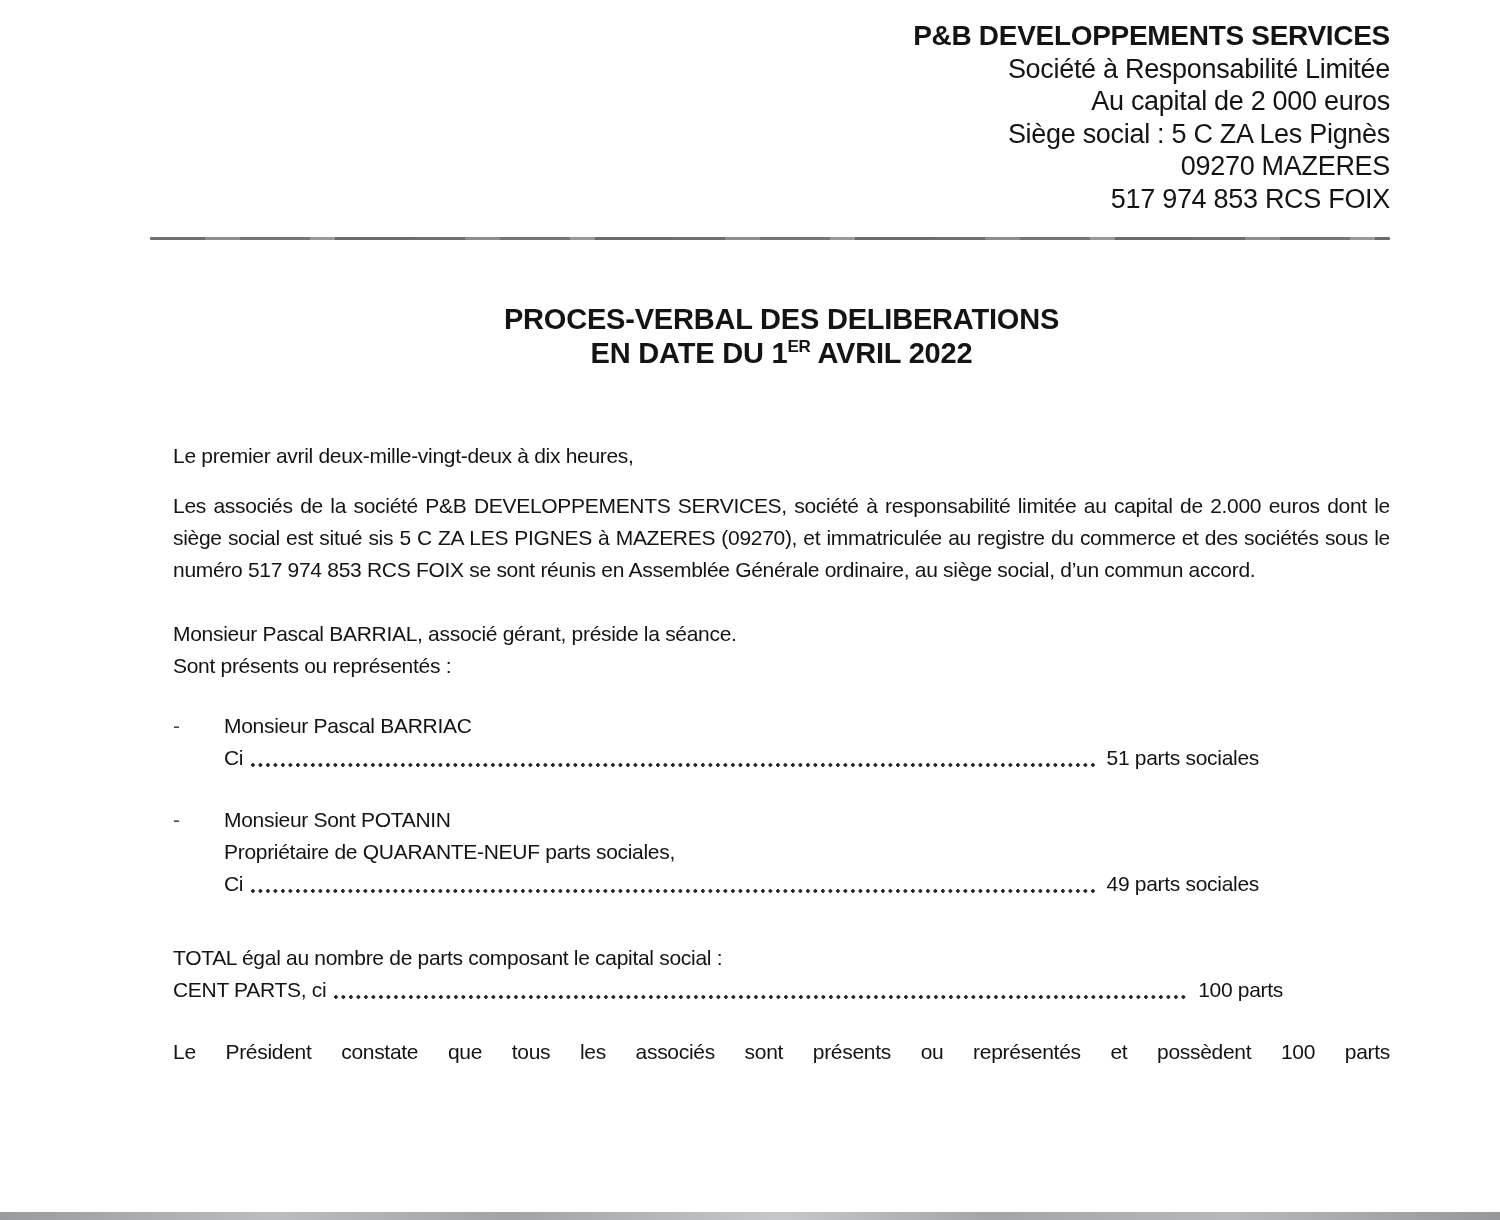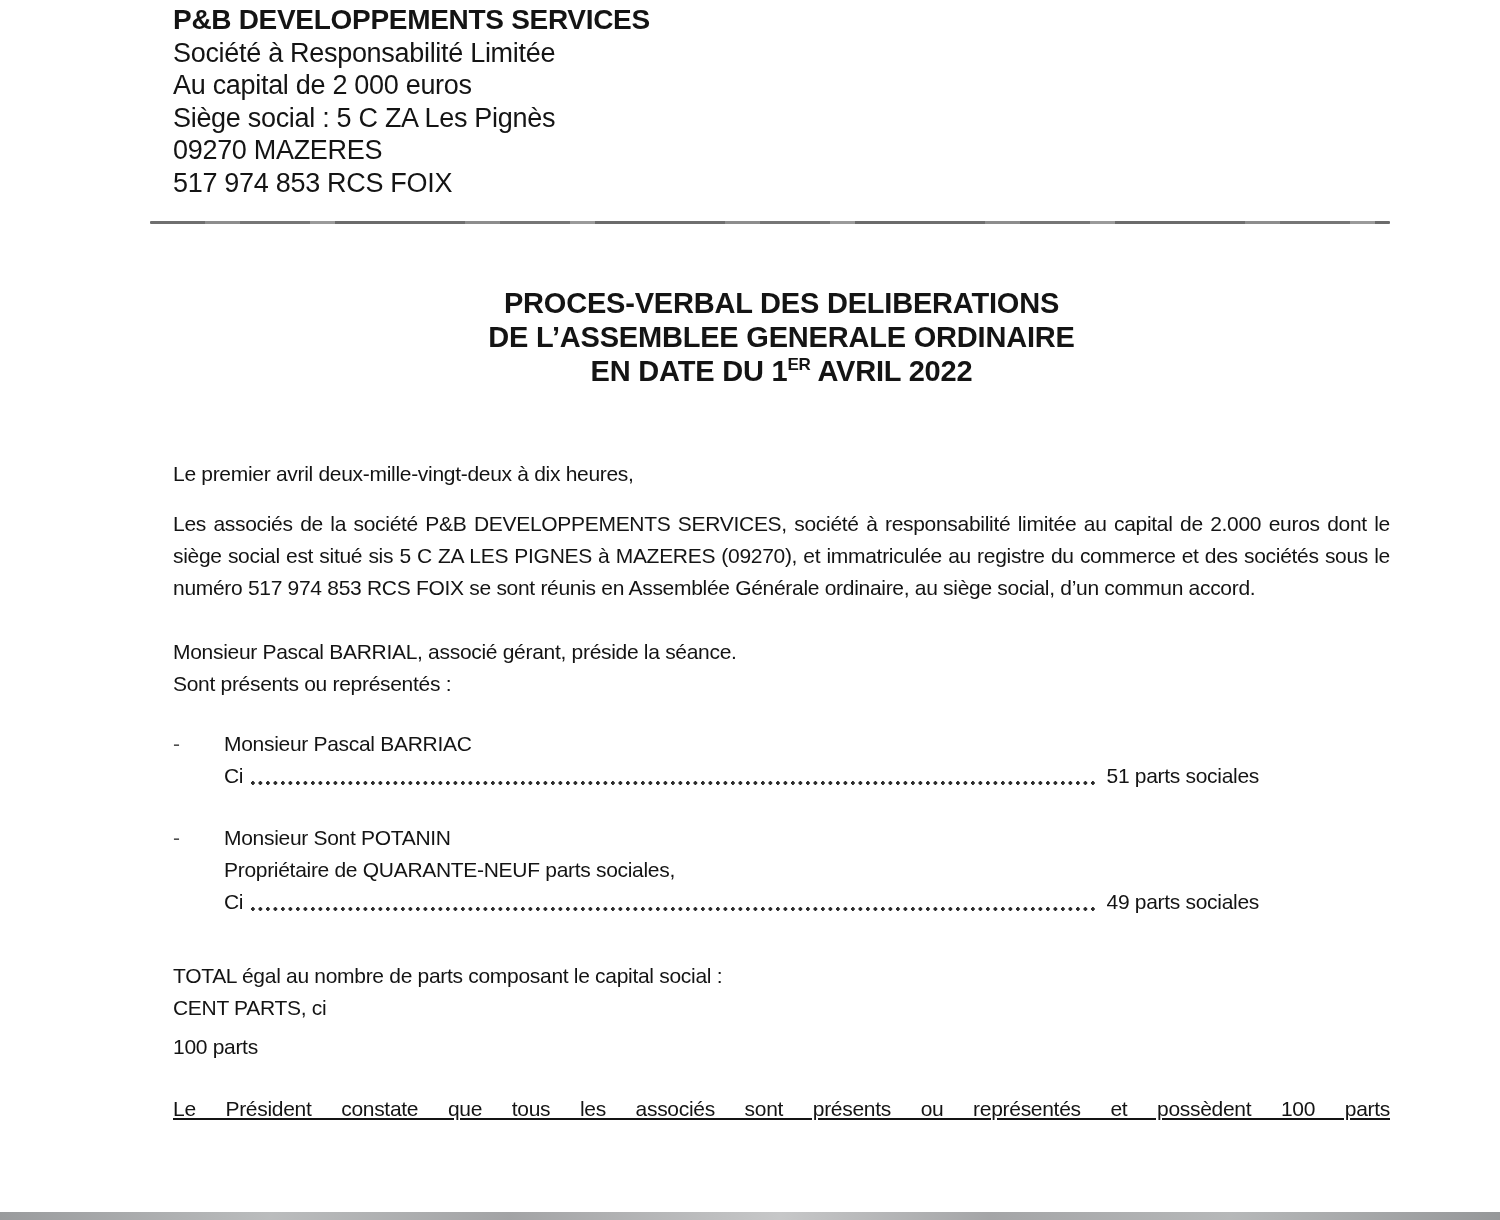--- a/index.html
+++ b/index.html
@@ -10,22 +10,22 @@
     overflow:hidden;
     font-family:"Liberation Sans","DejaVu Sans",sans-serif;
     color:#141414;
   }
   .content{
     position:absolute;
     left:173px; right:110px; top:0;
   }
   
   .doc-header{
-    padding-top:4px;
-    text-align:left;
+    padding-top:20px;
+    text-align:right;
     font-size:27px;
     line-height:32.5px;
     letter-spacing:-0.3px;
   }
   .doc-header .company{
     font-weight:bold;
     font-size:28px;
   }
   .rule{
     height:3px;
@@ -54,21 +54,21 @@
   
   .para{
     font-size:21px;
     line-height:32px;
     letter-spacing:-0.3px;
   }
   .p1{margin-top:70px;}
   .p2{margin-top:18px; text-align:justify;}
   .p3{margin-top:32px;}
   .p4{}
-  .p5{margin-top:30px; text-align:justify; text-align-last:justify;text-decoration:underline;}
+  .p5{margin-top:30px; text-align:justify; text-align-last:justify;}
   .attendee{
     display:flex;
     margin-top:28px;
   }
   .attendee.second{margin-top:30px;}
   .dash-col{
     width:51px;
     color:#4e4e4e;
   }
   .att-body{flex:1;}
@@ -78,21 +78,20 @@
     width:1035px;
     max-width:100%;
     text-align:right;
   }
   .total-block{margin-top:42px;}
   .total-row{
     display:flex;
     align-items:baseline;
     width:1110px;
     max-width:100%;
-    flex-direction:column;
   }
   .leader{
     flex:1;
     height:4px;
     align-self:flex-end;
     margin:0 10px 7px 8px;
     background-image:radial-gradient(circle at 2px 2px, #2b2b2b 1.7px, transparent 1.9px);
     background-size:7.5px 4px;
     background-repeat:repeat-x;
   }
@@ -120,21 +119,20 @@
       <div>Au capital de 2 000 euros</div>
       <div>Siège social : 5 C ZA Les Pignès</div>
       <div>09270 MAZERES</div>
       <div>517 974 853 RCS FOIX</div>
     </div>
 
     <div class="rule"></div>
 
     <div class="doc-title">
       <div>PROCES-VERBAL DES DELIBERATIONS</div>
-      <div>DE L’ASSEMBLEE GENERALE ORDINAIRE</div>
       <div><span>EN DATE DU 1</span><sup>ER</sup><span> AVRIL 2022</span></div>
     </div>
 
     <div class="para p1">Le premier avril deux-mille-vingt-deux à dix heures,</div>
 
     <div class="para p2">Les associés de la société P&amp;B DEVELOPPEMENTS SERVICES, société à responsabilité limitée au capital de 2.000 euros dont le siège social est situé sis 5 C ZA LES PIGNES à MAZERES (09270), et immatriculée au registre du commerce et des sociétés sous le numéro 517 974 853 RCS FOIX se sont réunis en Assemblée Générale ordinaire, au siège social, d’un commun accord.</div>
 
     <div class="para p3">Monsieur Pascal BARRIAL, associé gérant, préside la séance.</div>
 
     <div class="para p4">Sont présents ou représentés :</div>

